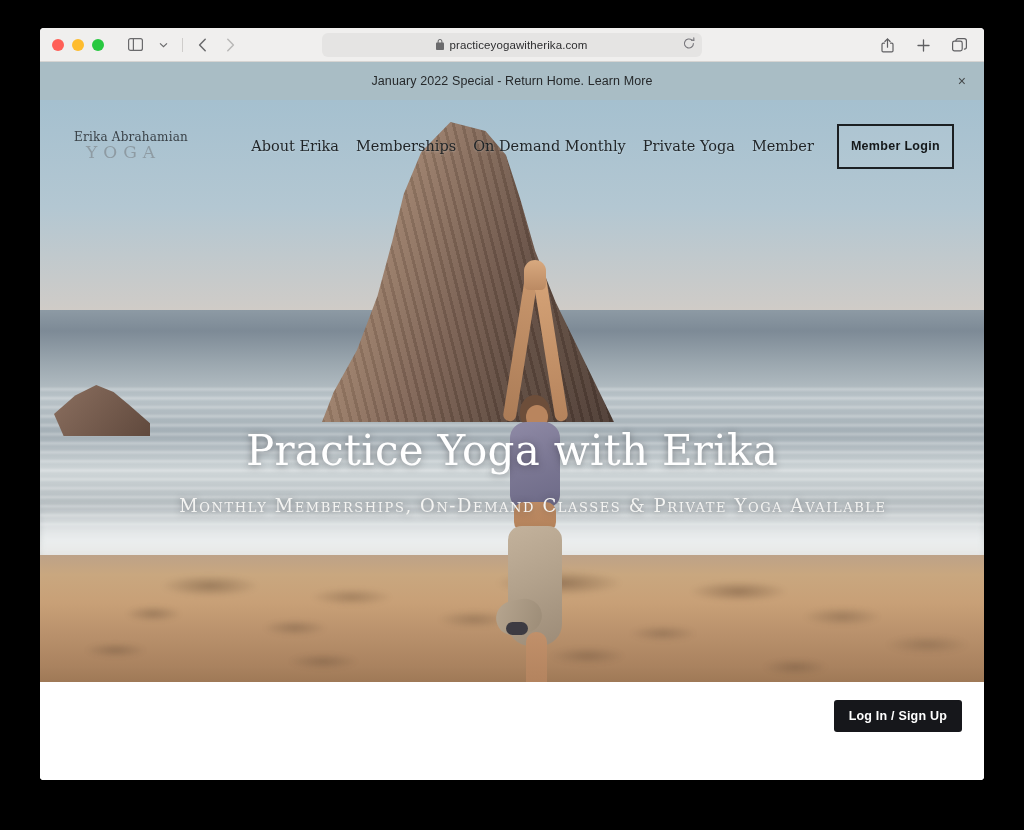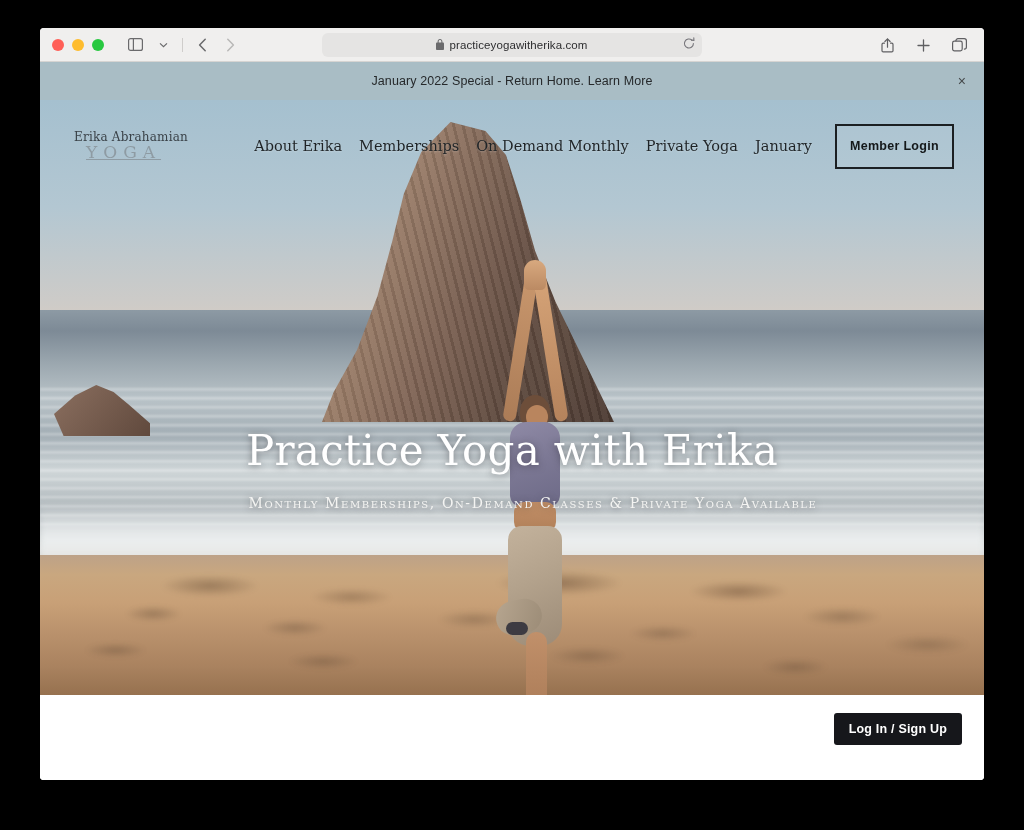--- a/index.html
+++ b/index.html
@@ -217,21 +217,21 @@
     font-family: "DejaVu Serif", "Liberation Serif", serif;
     font-weight: 400;
     font-size: 42px;
     color: #ffffff;
     letter-spacing: 0.3px;
     line-height: 1.05;
   }
   #hero-subtitle {
     margin-top: 22px;
     font-family: "DejaVu Serif", "Liberation Serif", serif;
-    font-size: 14px;
+    font-size: 18px;
     color: #f4f4f2;
     font-variant: small-caps;
     letter-spacing: 1.6px;
     padding-left: 42px;
   }
 
   
   #site-header {
     position: absolute; left: 0; right: 0; top: 0;
     height: 92px;
@@ -240,21 +240,21 @@
     z-index: 5;
   }
   #logo { width: 210px; padding-left: 8px; line-height: 1.02; }
   #logo-name {
     font-family: "DejaVu Serif", "Liberation Serif", serif;
     font-size: 12px; color: #3a4248; letter-spacing: 0.2px;
   }
   #logo-sub {
     font-family: "DejaVu Serif", "Liberation Serif", serif;
     font-size: 17px; color: #8e9ba3; letter-spacing: 6px;
-    padding-left: 12px; margin-top: 1px; text-decoration: underline;
+    padding-left: 12px; margin-top: 1px;
   }
   #primary-nav {
     flex: 1;
     display: flex; align-items: center; justify-content: center; gap: 17px;
   }
   .nav-link {
     font-family: "DejaVu Serif", "Liberation Serif", serif;
     font-size: 14.5px; color: #1f2427;
     white-space: nowrap; cursor: pointer;
     text-shadow: 0 1px 2px rgba(255,255,255,0.25);
@@ -266,21 +266,21 @@
     display: flex; align-items: center; justify-content: center;
     font-size: 12.5px; font-weight: bold; color: #14181a;
     letter-spacing: 0.3px; cursor: pointer;
     margin-right: 4px;
     margin-left: 23px;
   }
 
   
   #footer-strip {
     position: absolute; left: 0; right: 0; bottom: 0;
-    height: 85px;
+    height: 98px;
     background: #ffffff;
   }
   #login-signup-button {
     position: absolute; right: 22px; top: 18px;
     background: #16171b;
     color: #fff;
     font-size: 12.5px; font-weight: bold;
     padding: 9px 15px;
     border-radius: 3px;
     cursor: pointer;
@@ -397,21 +397,21 @@
       <div id="site-header">
         <div id="logo">
           <div id="logo-name">Erika Abrahamian</div>
           <div id="logo-sub">YOGA</div>
         </div>
         <nav id="primary-nav">
           <span class="nav-link">About Erika</span>
           <span class="nav-link">Memberships</span>
           <span class="nav-link">On Demand Monthly</span>
           <span class="nav-link">Private Yoga</span>
-          <span class="nav-link">January</span>
+          <span class="nav-link">Member</span>
         </nav>
         <div id="member-login-button">Member Login</div>
       </div>
 
       <div id="hero-text">
         <div id="hero-title">Practice Yoga with Erika</div>
         <div id="hero-subtitle">Monthly Memberships, On-Demand Classes &amp; Private Yoga Available</div>
       </div>
     </div>
 

